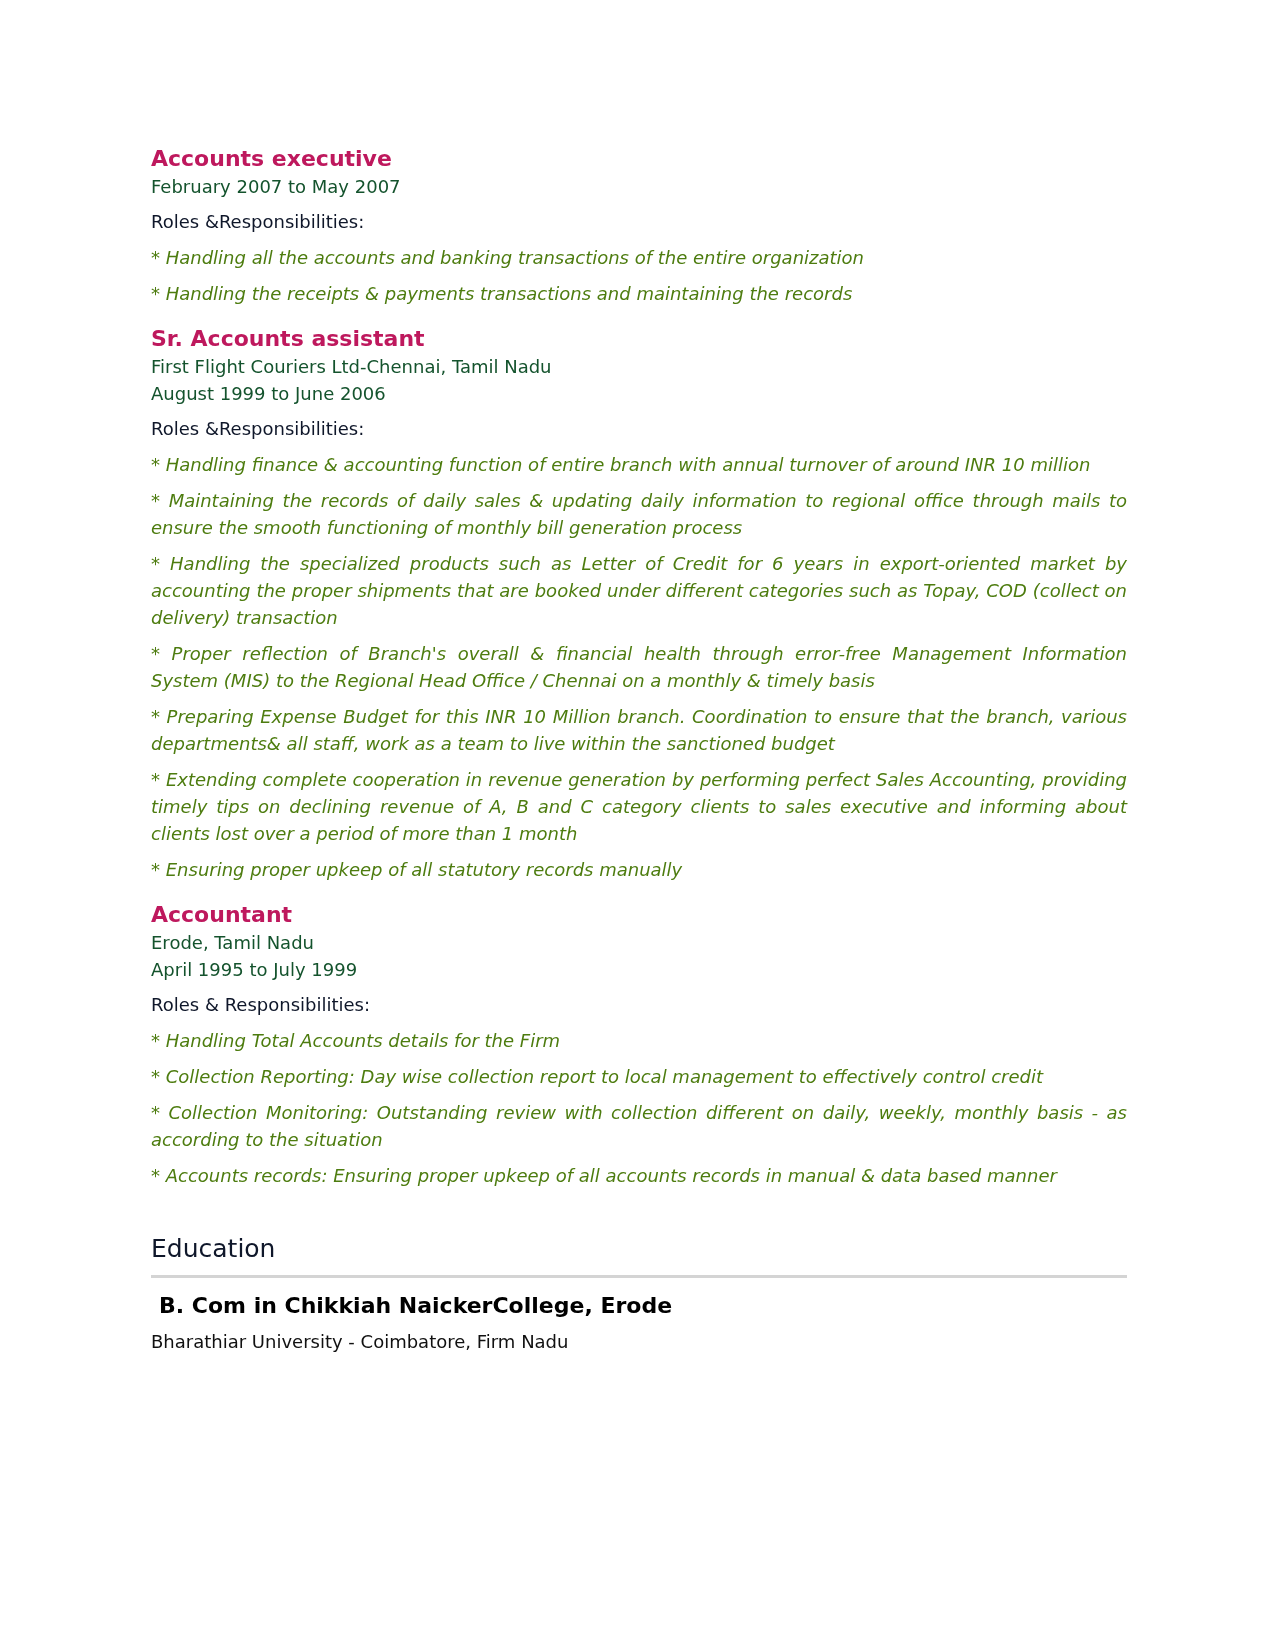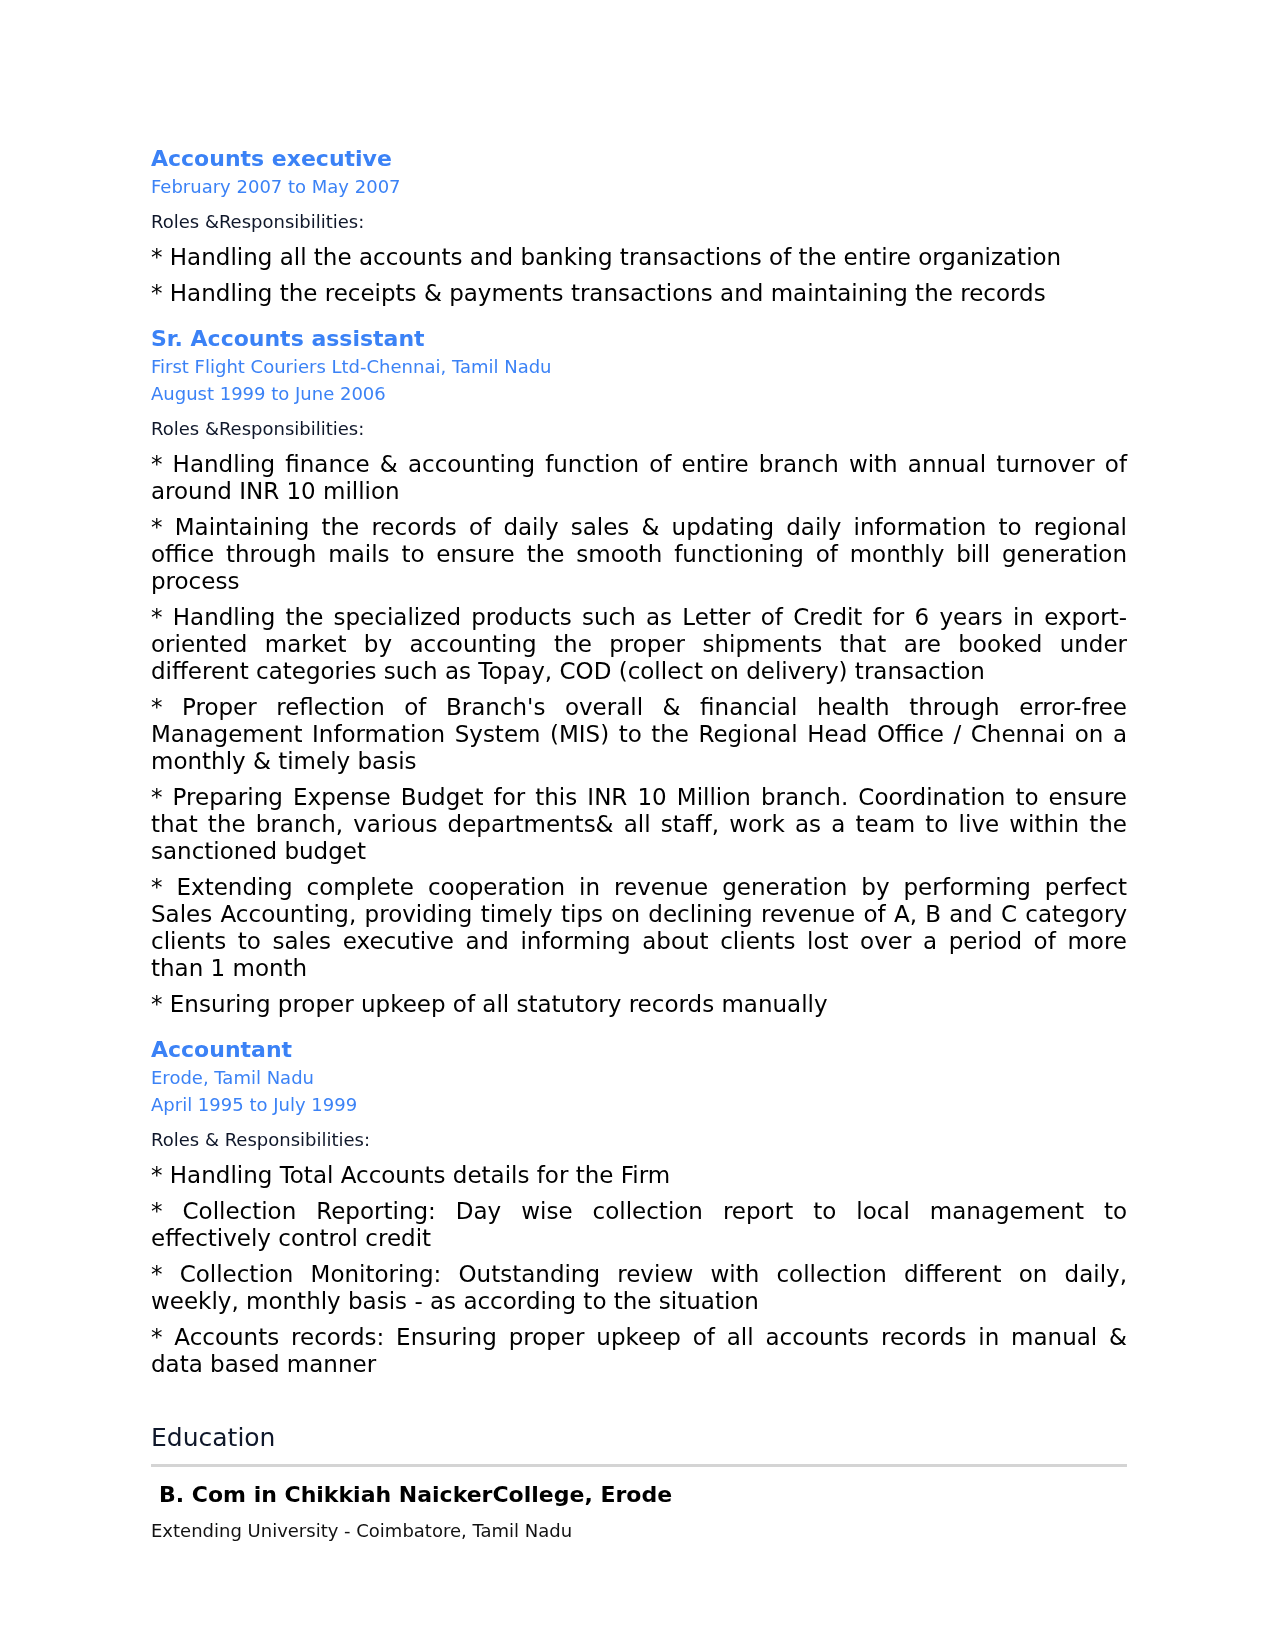--- a/index.html
+++ b/index.html
@@ -1,23 +1,23 @@
 <!DOCTYPE html>
 <html><head>
 <meta charset="utf-8">
 <style>
   html, body { margin: 0; padding: 0; background: #ffffff; }
   body { width: 1275px; height: 1650px; position: relative; overflow: hidden;
          font-family: "DejaVu Sans", sans-serif; color: #111111; }
   .page { position: absolute; left: 151px; top: 145px; width: 976px; }
   .job { margin-bottom: 18px; }
-  .job-title { font-weight: bold; font-size: 22px; line-height: 28px; margin: 0; color: #3b82f6; }
-  .meta { font-size: 18px; line-height: 27px; color: #3b82f6; margin: 0; }
+  .job-title { font-weight: bold; font-size: 22px; line-height: 28px; margin: 0; color: #be185d; }
+  .meta { font-size: 18px; line-height: 27px; color: #14532d; margin: 0; }
   .roles { font-size: 18px; line-height: 27px; margin: 8px 0 9px 0; color: #0f172a; }
-  .bullet { font-size: 23px; line-height: 27px; margin: 0 0 9px 0; text-align: justify; color: #000000; }
+  .bullet { font-size: 18px; line-height: 27px; margin: 0 0 9px 0; text-align: justify; color: #4d7c0f; font-style: italic; }
   .section-title { font-size: 25px; line-height: 32px; color: #0f172a; margin: 44px 0 0 0; font-weight: normal; }
   .rule { height: 3px; background: #d4d4d4; margin: 10px 0 14px 0; border: 0; }
   .edu-title { font-weight: bold; font-size: 22px; line-height: 28px; margin: 8px; color: #000; }
   .edu-sub { font-size: 18px; line-height: 27px; margin: 0; color: #111; }
 </style>
 </head>
 <body>
 
 <div class="page">
 
@@ -51,16 +51,16 @@
     <p class="bullet">* Handling Total Accounts details for the Firm</p>
     <p class="bullet">* Collection Reporting: Day wise collection report to local management to effectively control credit</p>
     <p class="bullet">* Collection Monitoring: Outstanding review with collection different on daily, weekly, monthly basis - as according to the situation</p>
     <p class="bullet">* Accounts records: Ensuring proper upkeep of all accounts records in manual &amp; data based manner</p>
   </div>
 
   <div>
     <h2 class="section-title">Education</h2>
     <div class="rule"></div>
     <h3 class="edu-title">B. Com in Chikkiah NaickerCollege, Erode</h3>
-    <p class="edu-sub">Extending University - Coimbatore, Tamil Nadu</p>
+    <p class="edu-sub">Bharathiar University - Coimbatore, Firm Nadu</p>
   </div>
 
 </div>
 
 </body></html>

